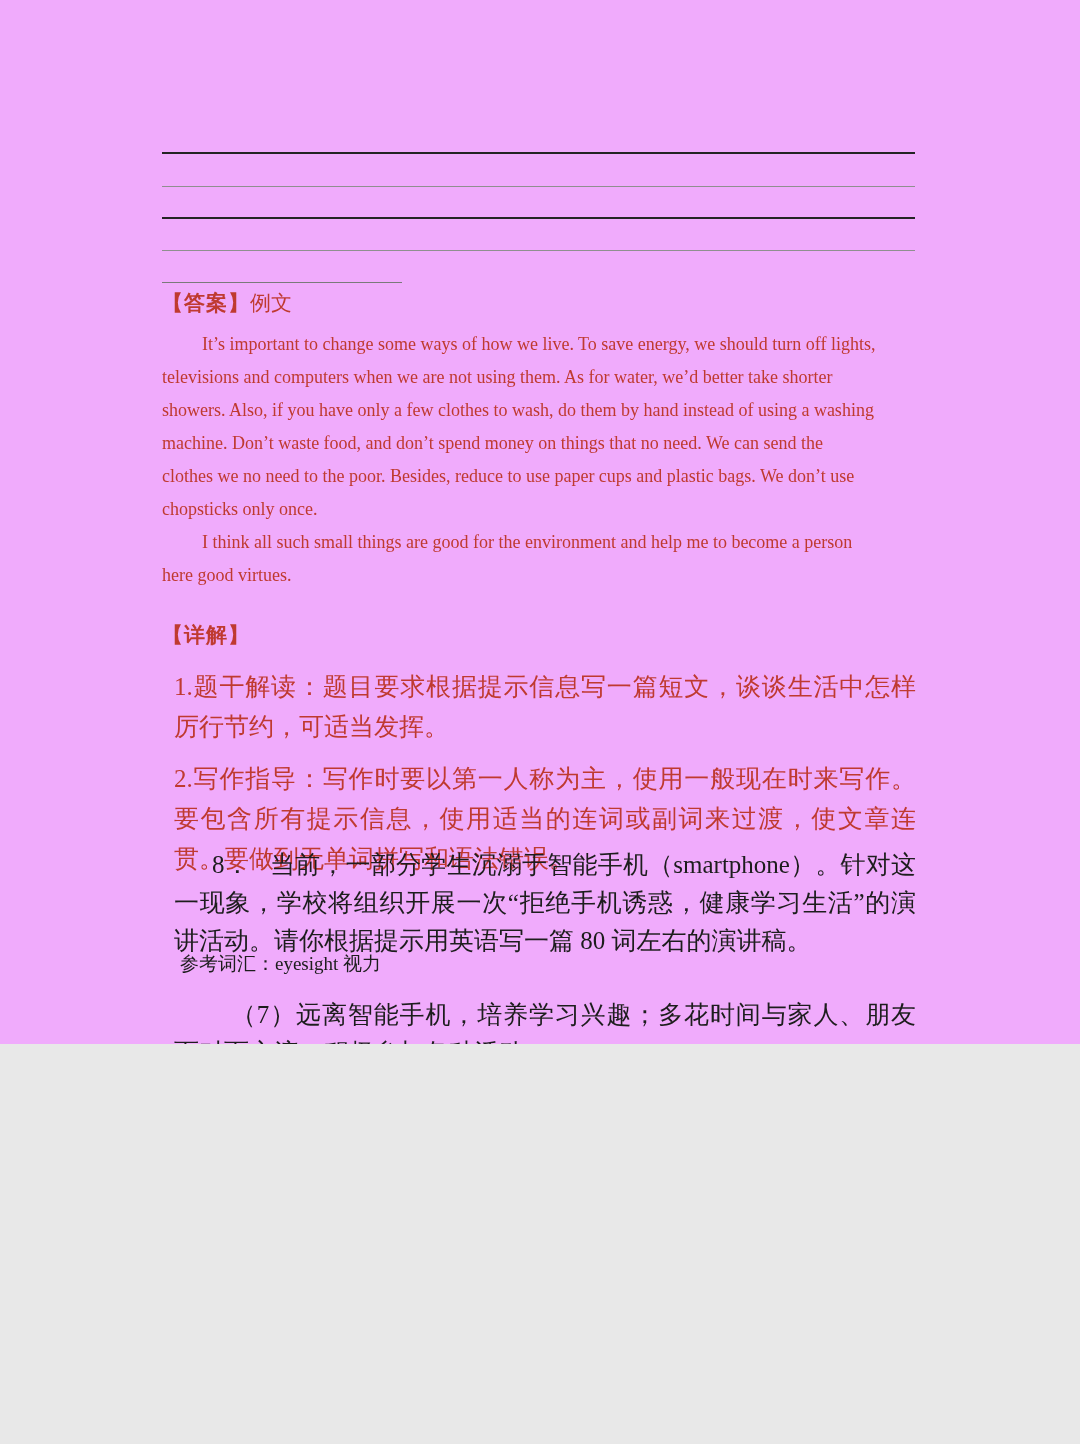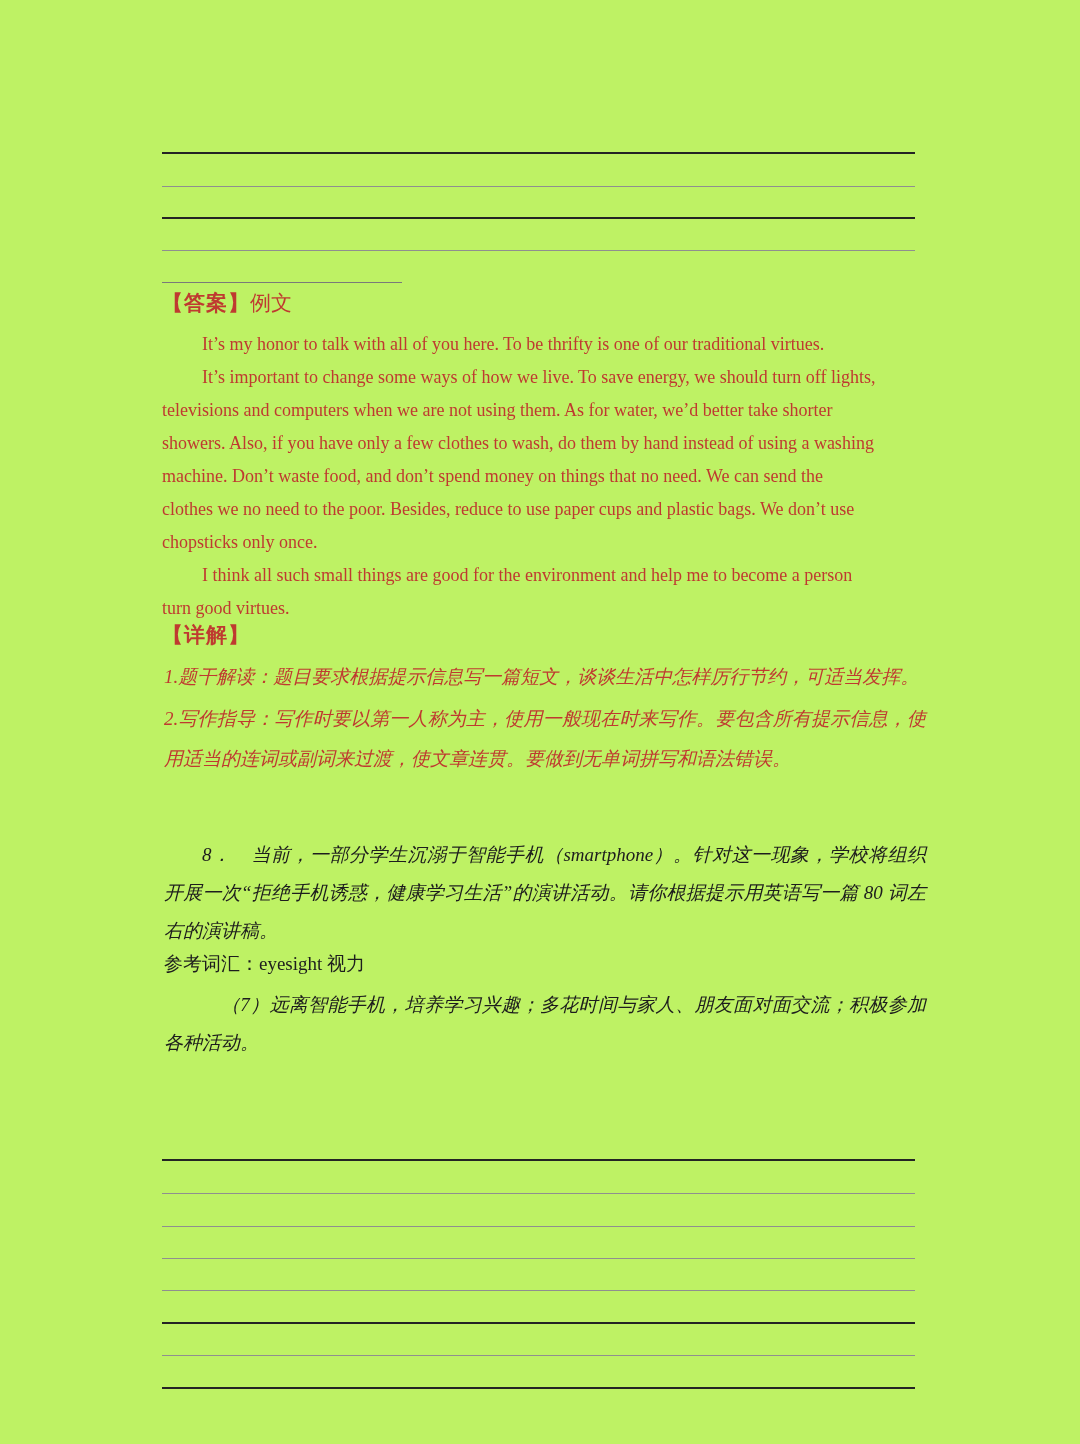--- a/index.html
+++ b/index.html
@@ -1,20 +1,20 @@
 <!DOCTYPE html>
 <html><head>
 <meta charset="utf-8">
 <style>
   html,body{margin:0;padding:0;background:#e8e8e8;}
   .page{
     position:relative;
-    width:1080px;height:1444px;
+    width:1080px;height:1044px;
     margin:0 auto;
-    background:#bef264;
+    background:#f0abfc;
     font-family:"Liberation Serif","DejaVu Serif",serif;
     color:#1d1d1d;
     overflow:hidden;
   }
   .rule{position:absolute;left:162px;width:753px;height:0;border-top:1px solid #8f8f8f;}
   .rule.dark{border-top:2px solid #242424;}
   .rule-short{position:absolute;left:162px;width:240px;height:0;border-top:1px solid #7a7a7a;}
   .red{color:#bf3a30;}
   .heading{
     position:absolute;left:162px;margin:0;
@@ -22,52 +22,51 @@
   }
   .heading .marker{font-weight:bold;letter-spacing:1px;}
   .essay{position:absolute;left:162px;width:800px;}
   .essay p{
     margin:0;
     font-size:18px;line-height:33px;
     white-space:pre-line;
     text-indent:40px;
   }
   .cjk-block{position:absolute;left:162px;width:766px;}
-  .cjk-block p{margin:2px;font-size:19px;text-align:justify;font-style:italic;}
+  .cjk-block p{margin:12px;font-size:25px;text-align:justify;}
   .points p{line-height:40px;}
   .question p{line-height:38px;text-indent:38px;}
   .qnum{margin-right:20px;}
-  .vocab{position:absolute;left:164px;width:766px;margin:0;font-size:19px;line-height:36px;}
+  .vocab{position:absolute;left:180px;width:766px;margin:0;font-size:19px;line-height:36px;}
   .hints p{line-height:38px;}
   .hint-item{text-indent:57px;}
 </style>
 </head>
 <body>
 
 <div class="page">
 
   <div class="rule dark" style="top:152px"></div>
   <div class="rule" style="top:186px"></div>
   <div class="rule dark" style="top:217px"></div>
   <div class="rule" style="top:250px"></div>
 
   <div class="rule-short" style="top:282px"></div>
 
   <h2 class="heading red" style="top:290px"><span class="marker">【答案】</span><span>例文</span></h2>
 
   <div class="essay red" style="top:328px">
-    <p>It’s my honor to talk with all of you here. To be thrifty is one of our traditional virtues.</p>
     <p>It’s important to change some ways of how we live. To save energy, we should turn off lights,
 televisions and computers when we are not using them. As for water, we’d better take shorter
 showers. Also, if you have only a few clothes to wash, do them by hand instead of using a washing
 machine. Don’t waste food, and don’t spend money on things that no need. We can send the
 clothes we no need to the poor. Besides, reduce to use paper cups and plastic bags. We don’t use
 chopsticks only once.</p>
     <p>I think all such small things are good for the environment and help me to become a person
-turn good virtues.</p>
+here good virtues.</p>
   </div>
 
   <h2 class="heading red" style="top:622px"><span class="marker">【详解】</span></h2>
 
   <div class="cjk-block points red" style="top:655px">
     <p>1.题干解读：题目要求根据提示信息写一篇短文，谈谈生活中怎样厉行节约，可适当发挥。</p>
     <p>2.写作指导：写作时要以第一人称为主，使用一般现在时来写作。要包含所有提示信息，使用适当的连词或副词来过渡，使文章连贯。要做到无单词拼写和语法错误。</p>
   </div>
 
   <div class="cjk-block question" style="top:834px">

